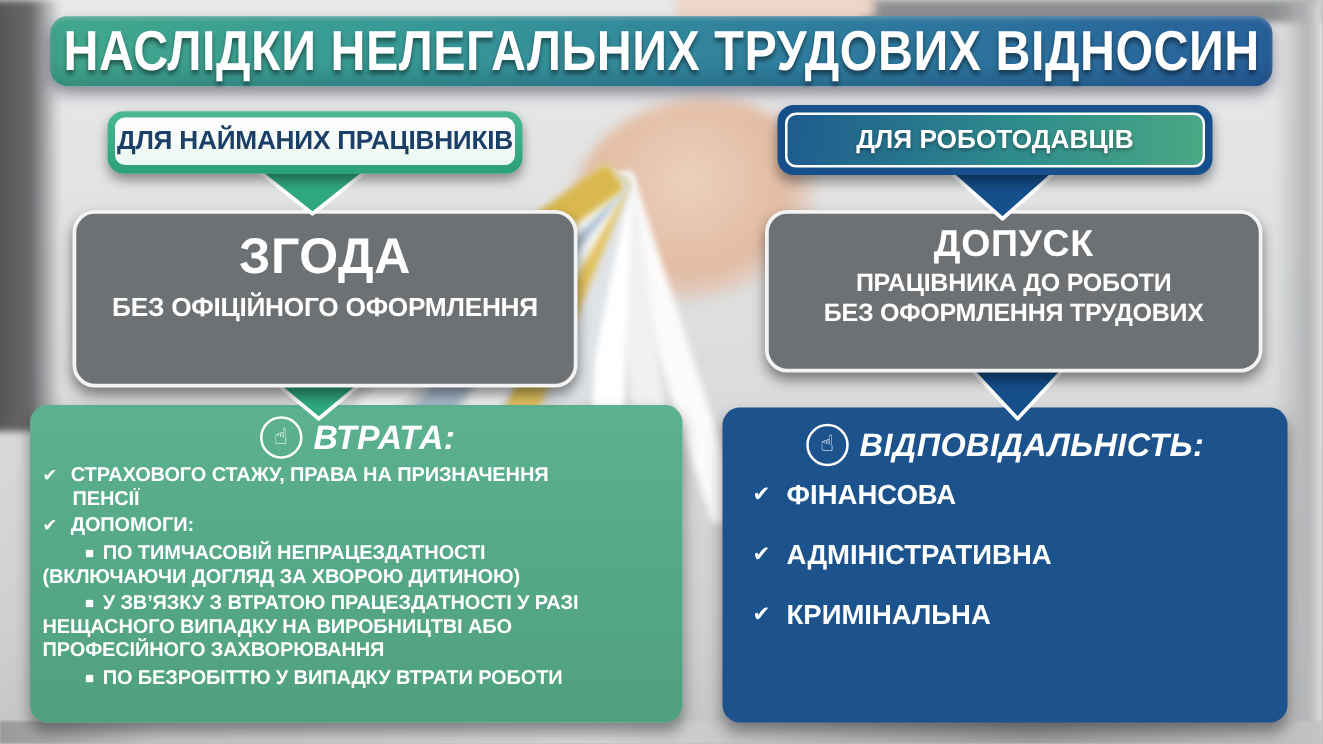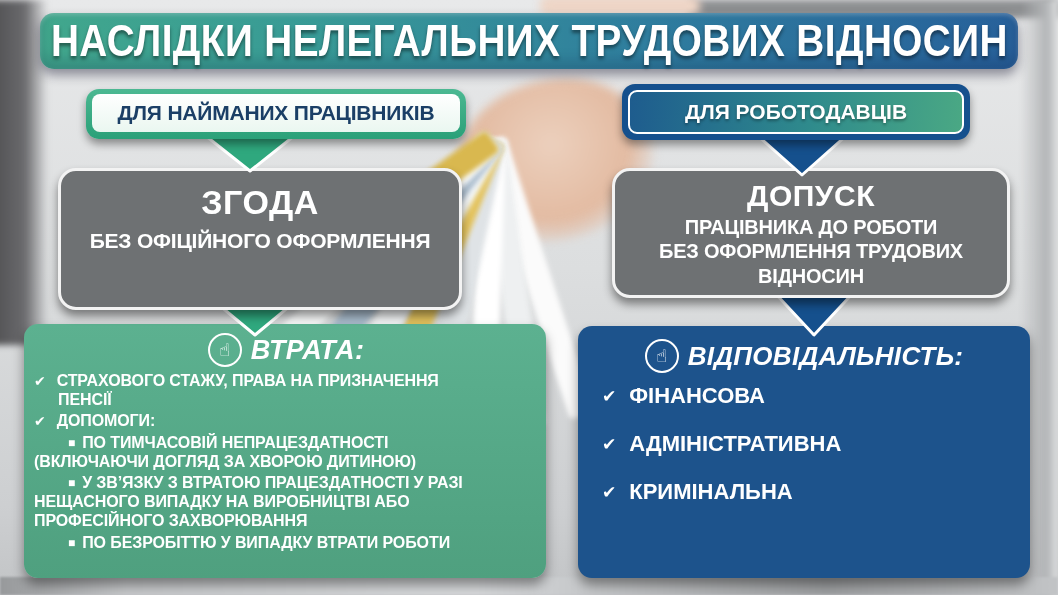--- a/index.html
+++ b/index.html
@@ -24,37 +24,37 @@
     background:linear-gradient(90deg,#97999b 0%,#c6c8ca 12%,#d7d9db 45%,#9ea0a2 78%,#c2c4c6 100%);filter:blur(1px);}
   
   .banner{position:absolute;left:40px;top:13px;width:978px;height:56px;border-radius:14px;z-index:5;
     background:linear-gradient(92deg,#41a78c 0%,#389a96 28%,#2f7d9e 62%,#27609a 100%);
     box-shadow:0 6px 11px rgba(30,30,55,.45), inset 0 -8px 14px rgba(0,10,50,.18), inset 0 2px 4px rgba(255,255,255,.25);
     display:flex;align-items:center;justify-content:center;}
   .banner .t{color:#fff;font-size:45px;font-weight:bold;white-space:nowrap;transform:scaleX(.86);
     text-shadow:0 3px 4px rgba(0,0,0,.45);letter-spacing:0.5px;}
   
   .pill{position:absolute;z-index:5;border-radius:13px;box-shadow:0 5px 9px rgba(0,0,0,.4);}
-  .pill-emp{left:86px;top:89px;width:380px;height:50px;background:linear-gradient(180deg,#4cb892 0%,#2aa078 100%);}
+  .pill-emp{left:86px;top:89px;width:332px;height:50px;background:linear-gradient(180deg,#4cb892 0%,#2aa078 100%);}
   .pill-emp .inner{position:absolute;left:6px;right:6px;top:5px;bottom:7px;border-radius:8px;
     background:linear-gradient(180deg,#ffffff 0%,#eaf7f0 100%);display:flex;align-items:center;justify-content:center;}
   .pill-emp .inner span{color:#1b3f66;font-size:21px;font-weight:bold;letter-spacing:-0.2px;}
   .pill-empr{left:622px;top:84px;width:348px;height:56px;background:#15508d;}
   .pill-empr .inner{position:absolute;left:6px;right:6px;top:6px;bottom:6px;border-radius:9px;border:2.5px solid #fff;
     background:linear-gradient(95deg,#1e5c8e 0%,#2f8b8c 55%,#4aa884 100%);display:flex;align-items:center;justify-content:center;}
   .pill-empr .inner span{color:#fff;font-size:21px;font-weight:bold;text-shadow:0 2px 3px rgba(0,0,0,.35);}
   
   .arr{position:absolute;}
   .arr.a1{z-index:4;} .arr.a2{z-index:2;}
   
   .graybox{position:absolute;z-index:3;background:#6e7173;border:3px solid #f3f3f3;border-radius:18px;
     box-sizing:border-box;box-shadow:0 6px 10px rgba(0,0,0,.45);color:#fff;text-align:center;}
   .graybox-emp{left:58px;top:168px;width:404px;height:142px;padding-top:12px;}
   .graybox-empr{left:612px;top:168px;width:398px;height:130px;padding-top:8px;}
-  .graybox .h1{font-size:34px;font-weight:bold;letter-spacing:0.5px;margin-bottom:6px;}
+  .graybox .h1{font-size:40px;font-weight:bold;letter-spacing:0.5px;margin-bottom:6px;}
   .graybox-empr .h1{font-size:30px;margin-bottom:2px;}
   .graybox .ln{font-size:21px;font-weight:bold;line-height:1.28;letter-spacing:-0.2px;}
   .graybox-empr .ln{font-size:20px;line-height:1.22;}
   
   .resultbox{position:absolute;z-index:1;border-radius:14px;color:#fff;box-shadow:0 7px 12px rgba(0,0,0,.4);box-sizing:border-box;}
   .box-green{left:24px;top:324px;width:522px;height:254px;padding:6px 6px 8px 8px;
     background:linear-gradient(180deg,#5cb190 0%,#4fa07f 100%);}
   .box-blue{left:578px;top:326px;width:452px;height:252px;padding:10px 14px;background:#1d538c;}
   .hdr{display:flex;align-items:center;justify-content:center;gap:9px;margin:3px 0 4px;}
   .icon-circle{width:30px;height:30px;min-width:30px;border:2px solid #fff;border-radius:50%;
@@ -148,21 +148,20 @@
   </div>
 
   <svg class="arr a1" style="left:754px;top:135px;" width="96" height="44">
     <polygon points="3,0 93,0 48,40" fill="#15508d" stroke="#ffffff" stroke-width="3" stroke-linejoin="round"></polygon>
   </svg>
 
   <div class="graybox graybox-empr">
     <div class="h1">ДОПУСК</div>
     <div class="ln">ПРАЦІВНИКА ДО РОБОТИ</div>
     <div class="ln">БЕЗ ОФОРМЛЕННЯ ТРУДОВИХ</div>
-    <div class="ln">ВІДНОСИН</div>
   </div>
 
   <svg class="arr a2" style="left:770px;top:291px;" width="88" height="48">
     <polygon points="3,0 85,0 44,44" fill="#15508d" stroke="#ffffff" stroke-width="3" stroke-linejoin="round"></polygon>
   </svg>
 
   <div class="resultbox box-blue">
     <div class="hdr">
       <span class="icon-circle">
           <span>☝</span>

